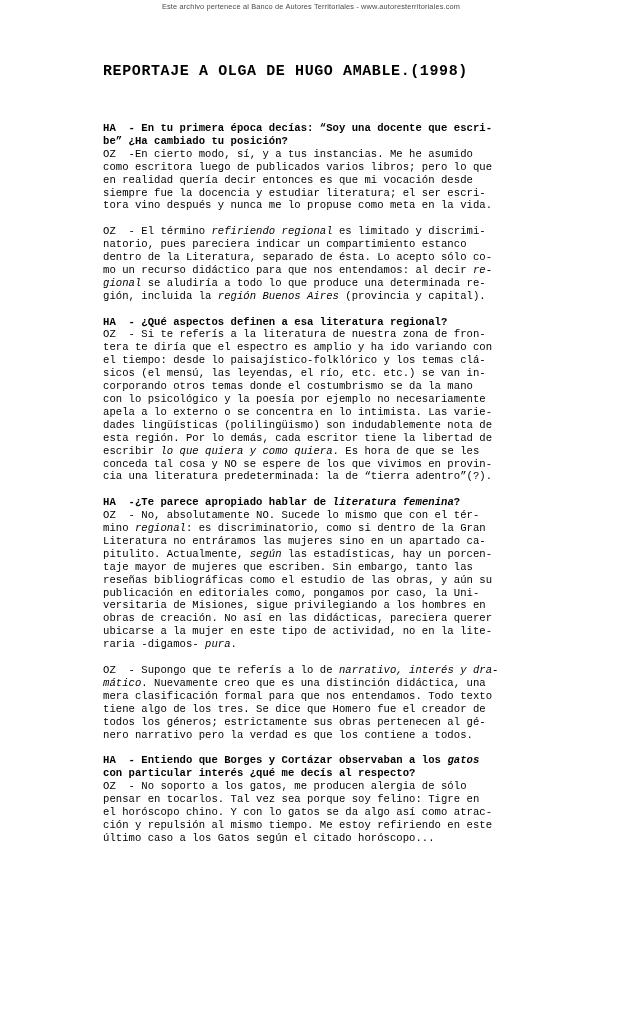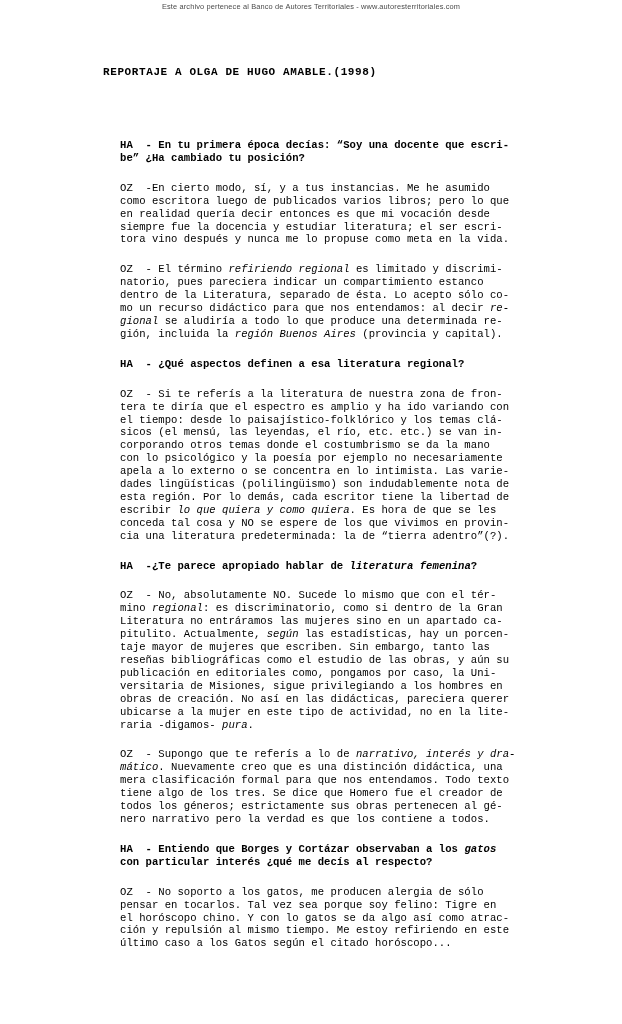--- a/index.html
+++ b/index.html
@@ -39,21 +39,21 @@
     top: 0;
     left: 0;
     width: 510px;
     height: 1024px;
   }
 
   .doc-title {
     position: absolute;
     left: 103px;
     top: 66px;
-    font-size: 11px;
+    font-size: 15px;
     line-height: 12.9px;
     font-weight: bold;
     letter-spacing: 0.6px;
     white-space: pre;
   }
 
   .body-text {
     position: absolute;
     left: 103px;
     top: 122px;
@@ -65,21 +65,21 @@
 
   .qa-block {
     margin: 0 0 12.9px 0;
     padding: 0;
   }
   .qa-block:last-child { margin-bottom: 0; }
 
   .q-line,
   .a-line {
     white-space: pre-wrap;
-    margin: 17px;
+    margin: 0;
     font-family: Liberation Mono, monospace;
   }
 
   .q-line {
     font-weight: bold;
   }
 
   .a-line {
     font-weight: normal;
   }

